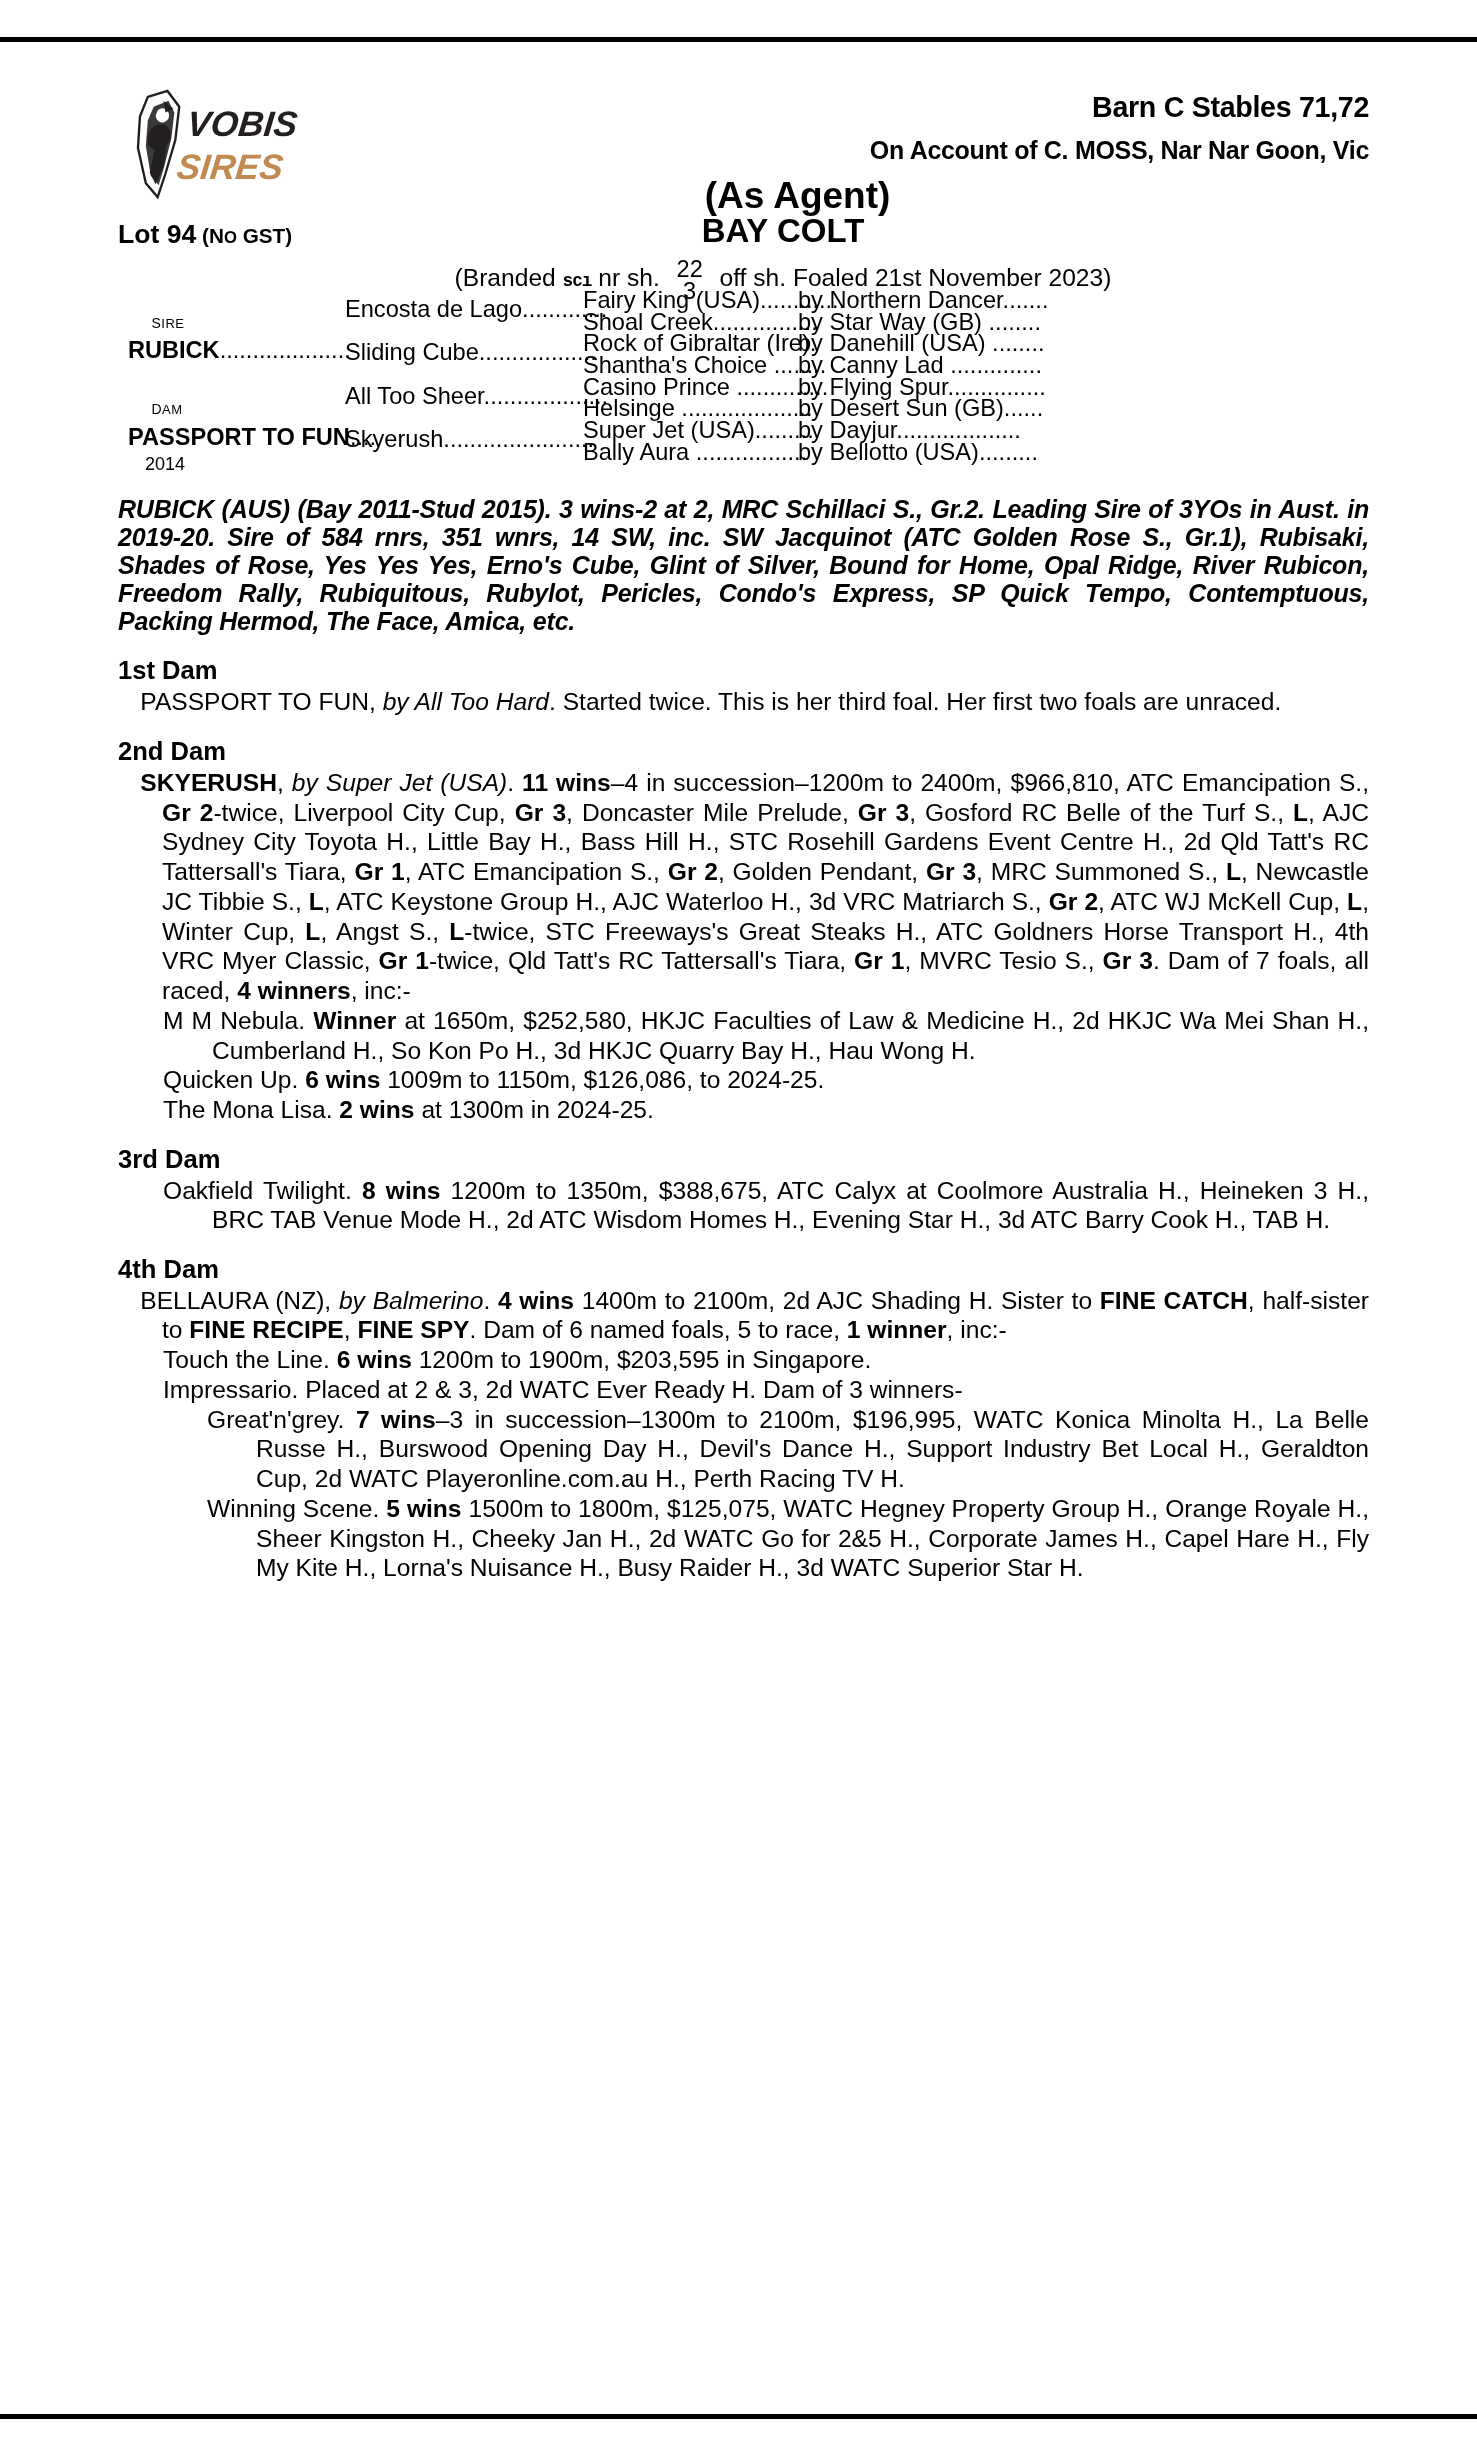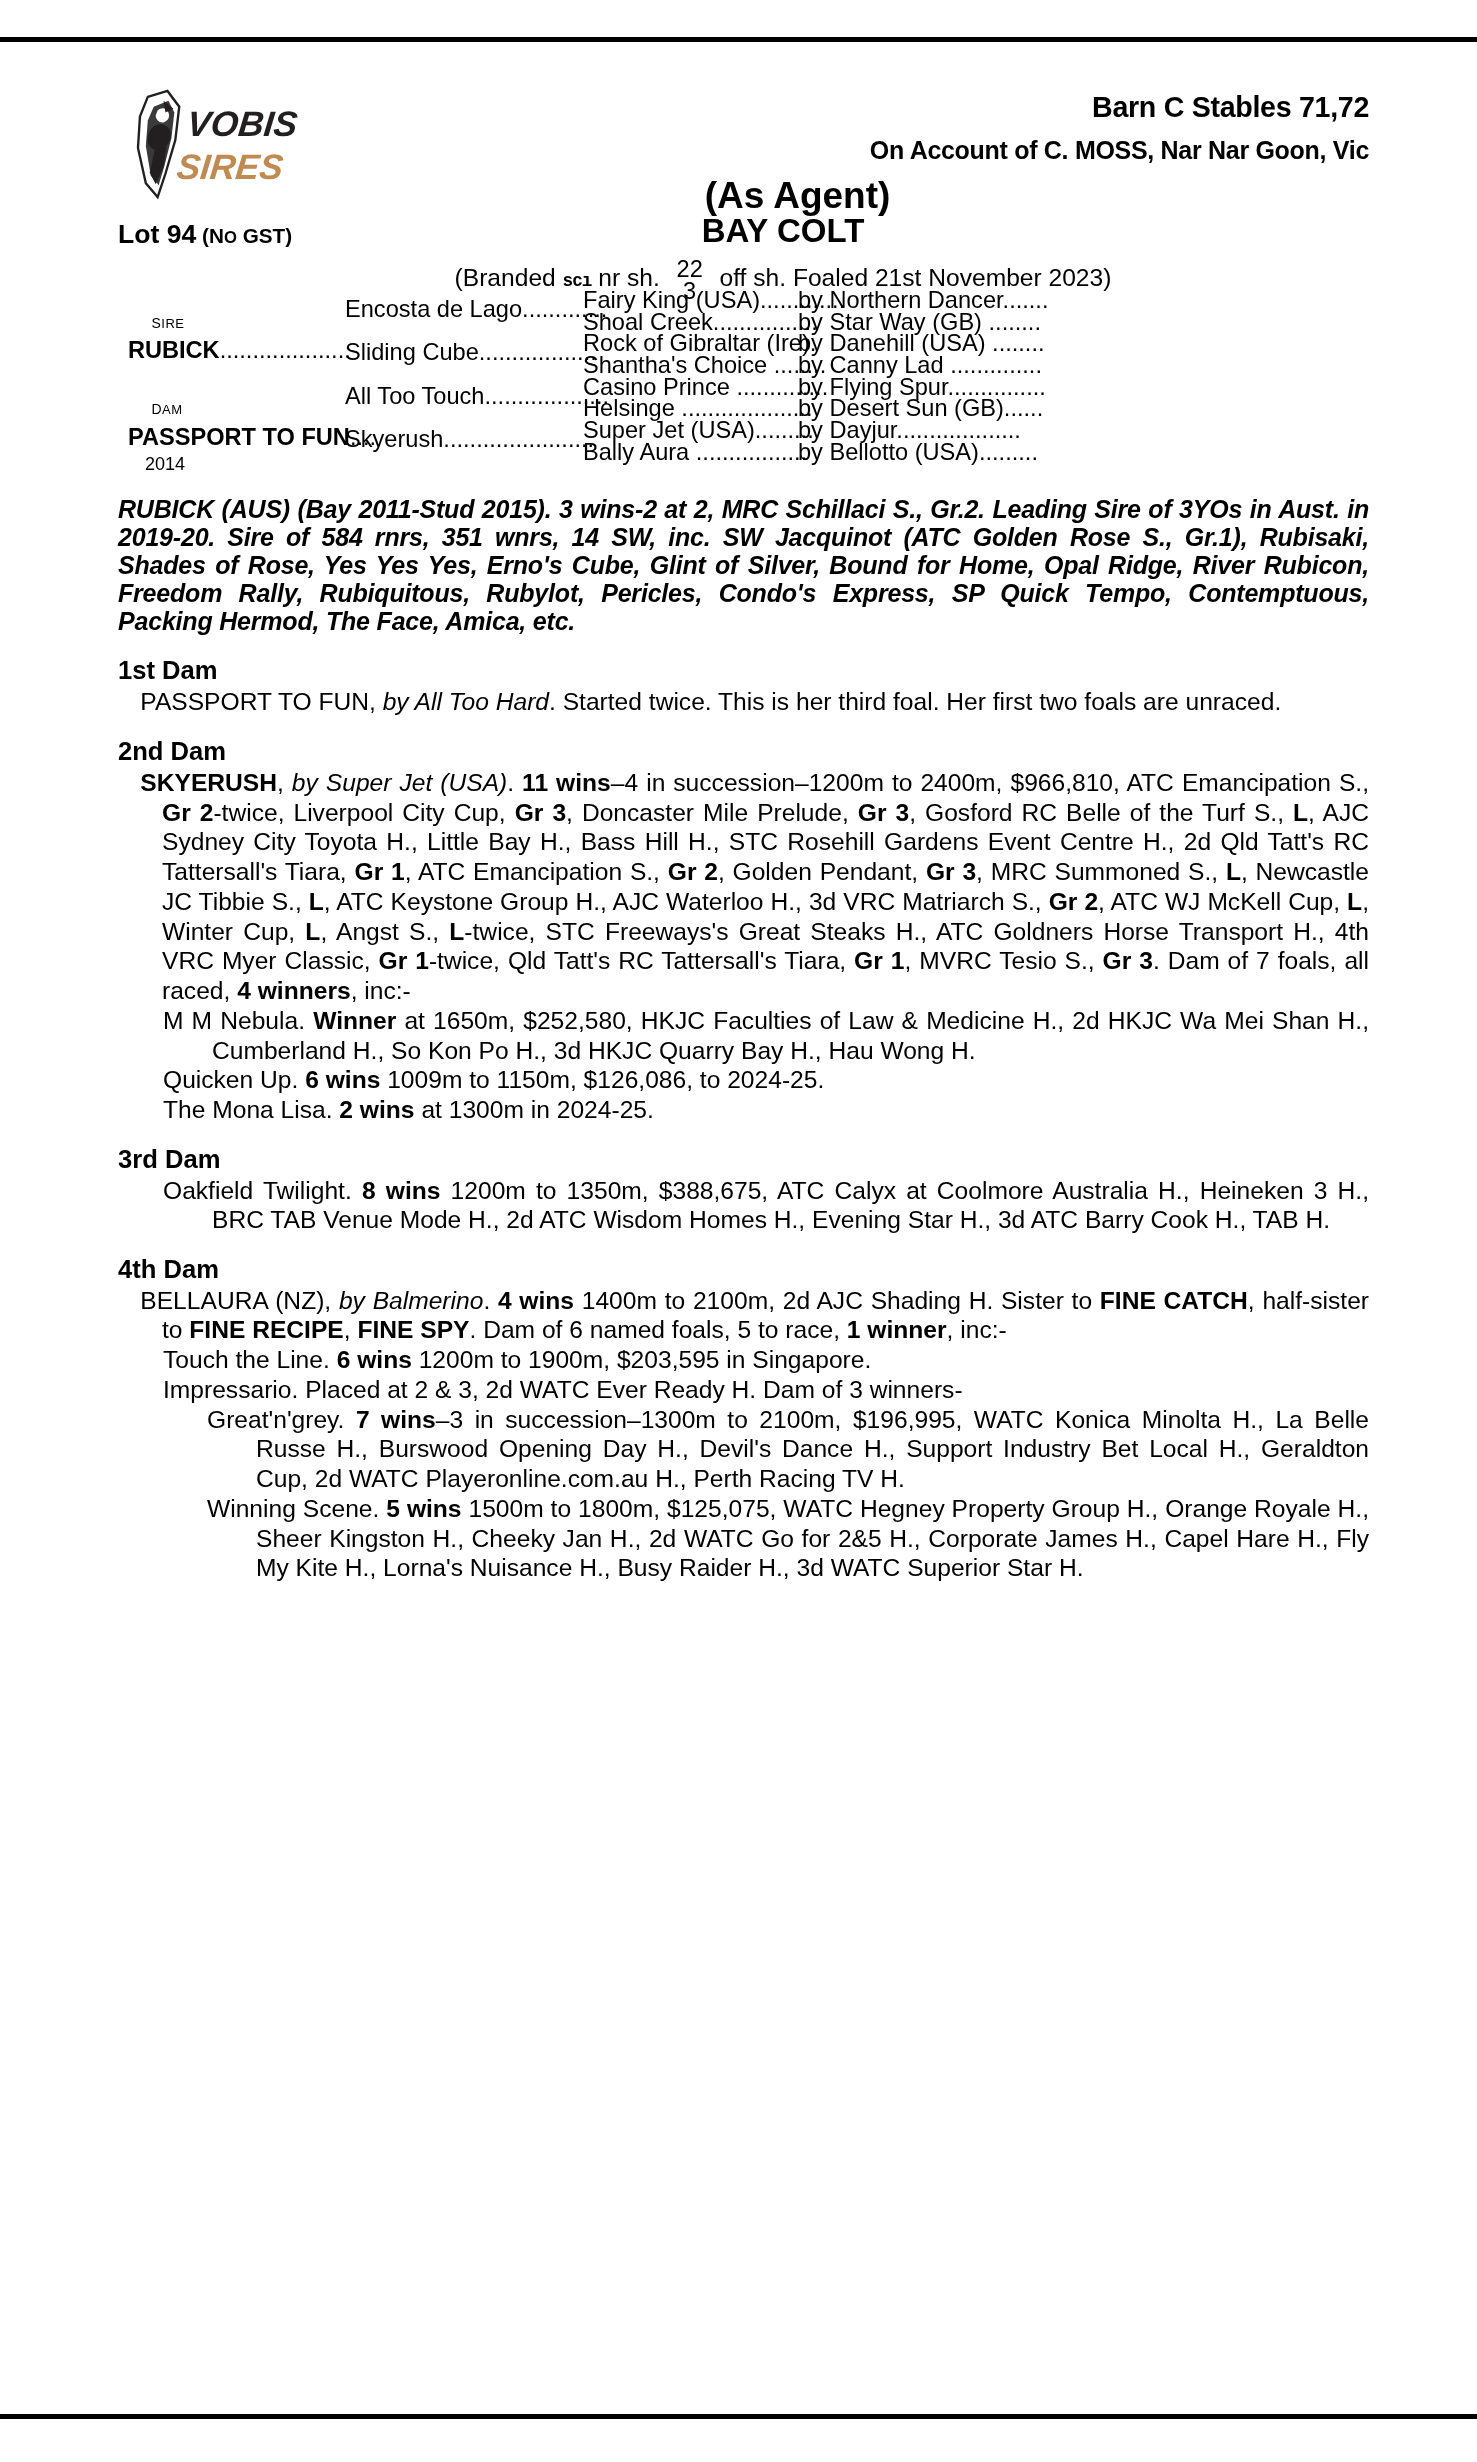--- a/index.html
+++ b/index.html
@@ -281,21 +281,21 @@
       </div>
 
       <div class="ped-col col-2">
         <div class="g2-line ped-r1" style="position:absolute;">
           <span>Encosta de Lago</span><span class="dots">.............</span>
         </div>
         <div class="g2-line ped-r2" style="position:absolute;">
           <span>Sliding Cube</span><span class="dots">..................</span>
         </div>
         <div class="g2-line ped-r3" style="position:absolute;">
-          <span>All Too Touch</span><span class="dots">...................</span>
+          <span>All Too Sheer</span><span class="dots">...................</span>
         </div>
         <div class="g2-line ped-r4" style="position:absolute;">
           <span>Skyerush</span><span class="dots">.......................</span>
         </div>
       </div>
 
       <div class="ped-col col-3">
         <div class="g3-line" style="margin-top:-3.9px;">
           <span>Fairy King (USA)</span><span class="dots">.............</span>
         </div>

